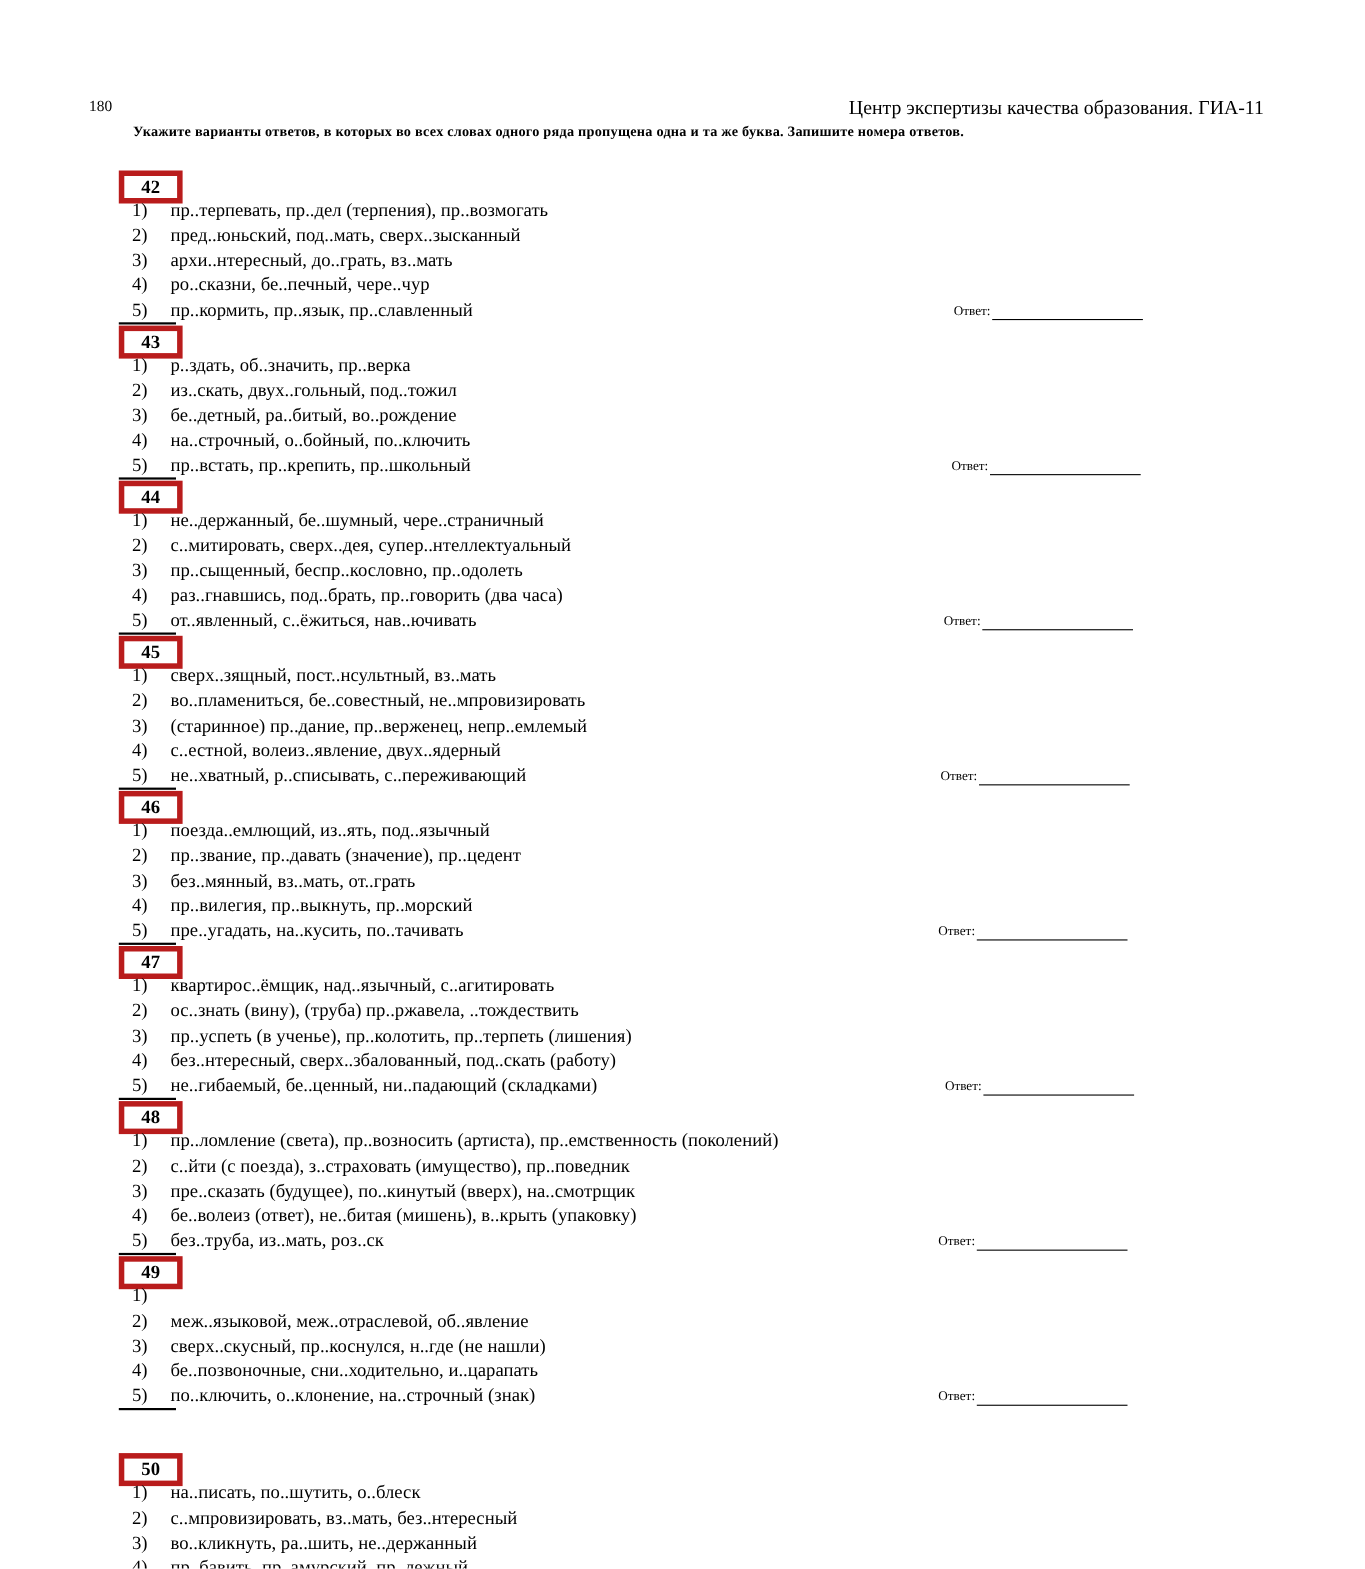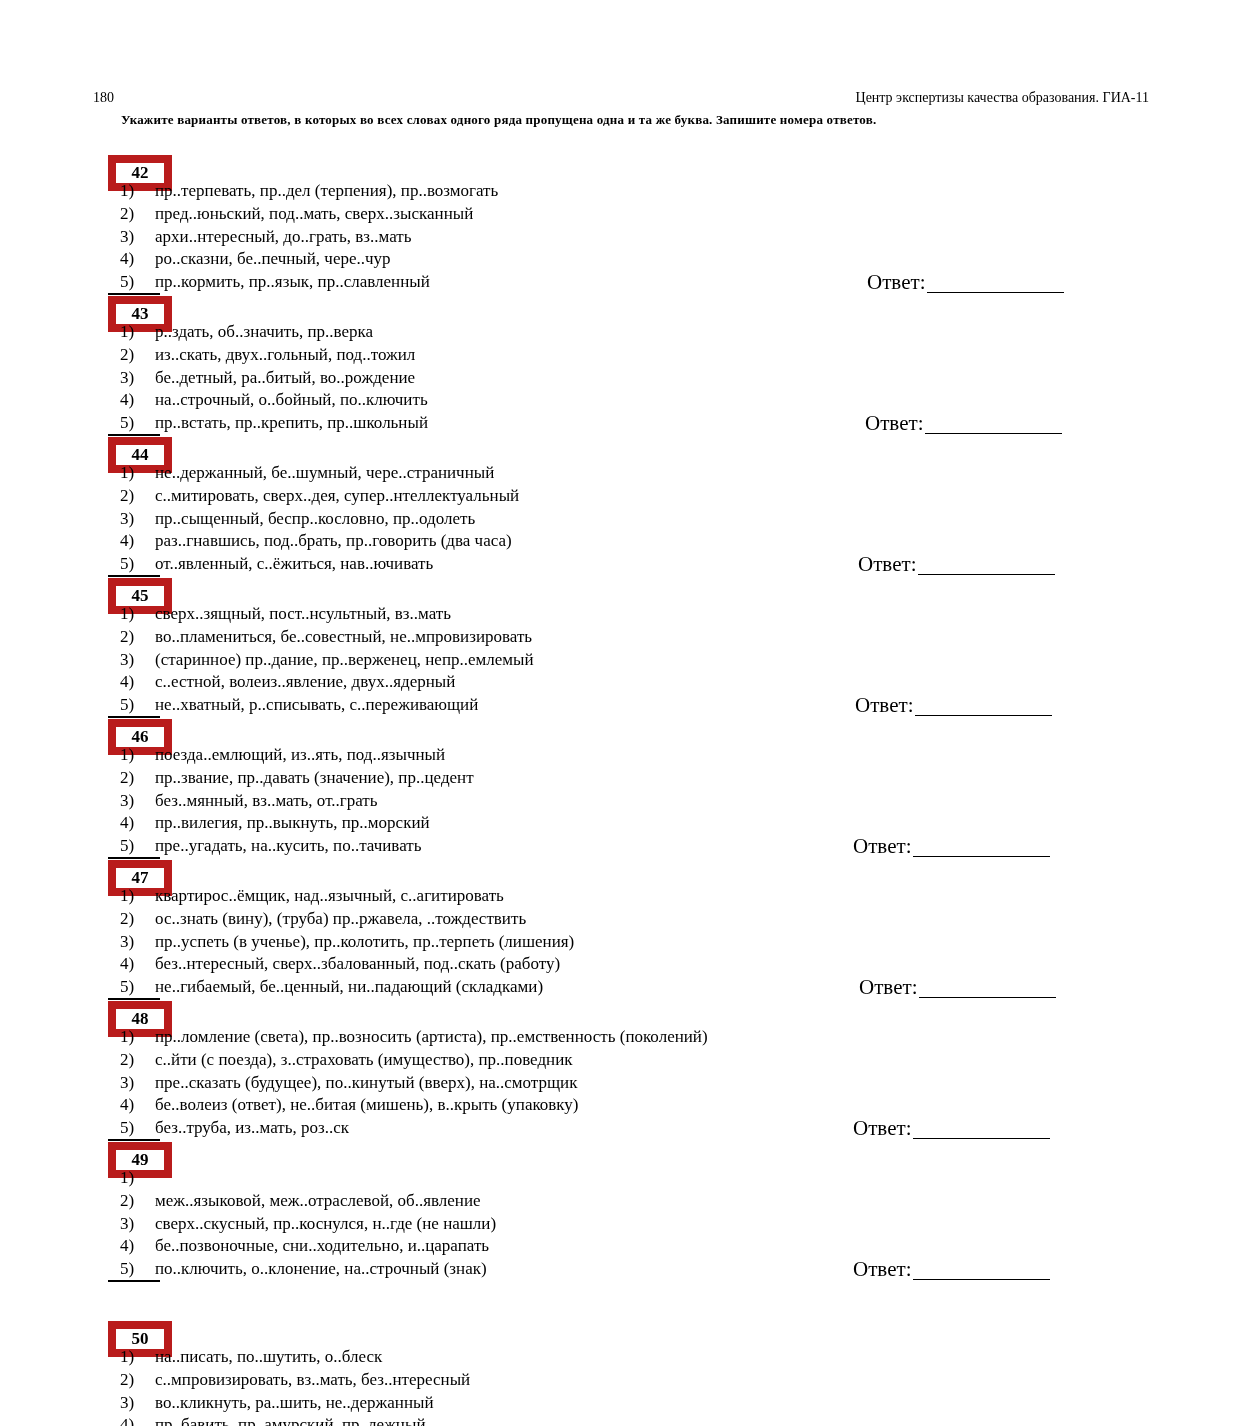--- a/index.html
+++ b/index.html
@@ -10,31 +10,31 @@
     body {
       width: 1241px;
       height: 1426px;
       position: relative;
       overflow: hidden;
       font-family: "Liberation Serif", "DejaVu Serif", serif;
       color: #000000;
     }
     .page-number {
       position: absolute;
-      left: 93px;
+      left: 81px;
       top: 90px;
       font-size: 14px;
       line-height: 16px;
       text-align: right;
     }
     .running-header {
       position: absolute;
       right: 92px;
       top: 90px;
-      font-size: 14px;
+      font-size: 18px;
       line-height: 16px;
     }
     .instruction {
       position: absolute;
       left: 121px;
       top: 109px;
       width: 1010px;
       font-size: 13px;
       font-weight: bold;
       line-height: 22px;
@@ -45,21 +45,21 @@
       left: 108px;
       width: 1000px;
       height: 141px;
     }
     .q-num {
       position: absolute;
       left: 0;
       top: 0;
       width: 48px;
       height: 20px;
-      border: 8px solid #b91c1c;
+      border: 5px solid #b91c1c;
       font-weight: bold;
       font-size: 17px;
       line-height: 20px;
       text-align: center;
       box-sizing: content-box;
     }
     .options {
       position: absolute;
       left: 12px;
       top: 25px;
@@ -85,25 +85,25 @@
       position: absolute;
       left: 0;
       top: 138px;
       width: 52px;
       height: 2px;
       background: #000;
     }
     .answer {
       position: absolute;
       top: 116px;
-      font-size: 21px;
+      font-size: 12px;
       line-height: 22px;
       white-space: nowrap;
       display: flex;
-      align-items: flex-end;
+      align-items: center;
     }
     .answer-line {
       display: inline-block;
       width: 137px;
       border-bottom: 1px solid #000;
       height: 16px;
       margin-left: 2px;
     }
   </style>
 </head>

